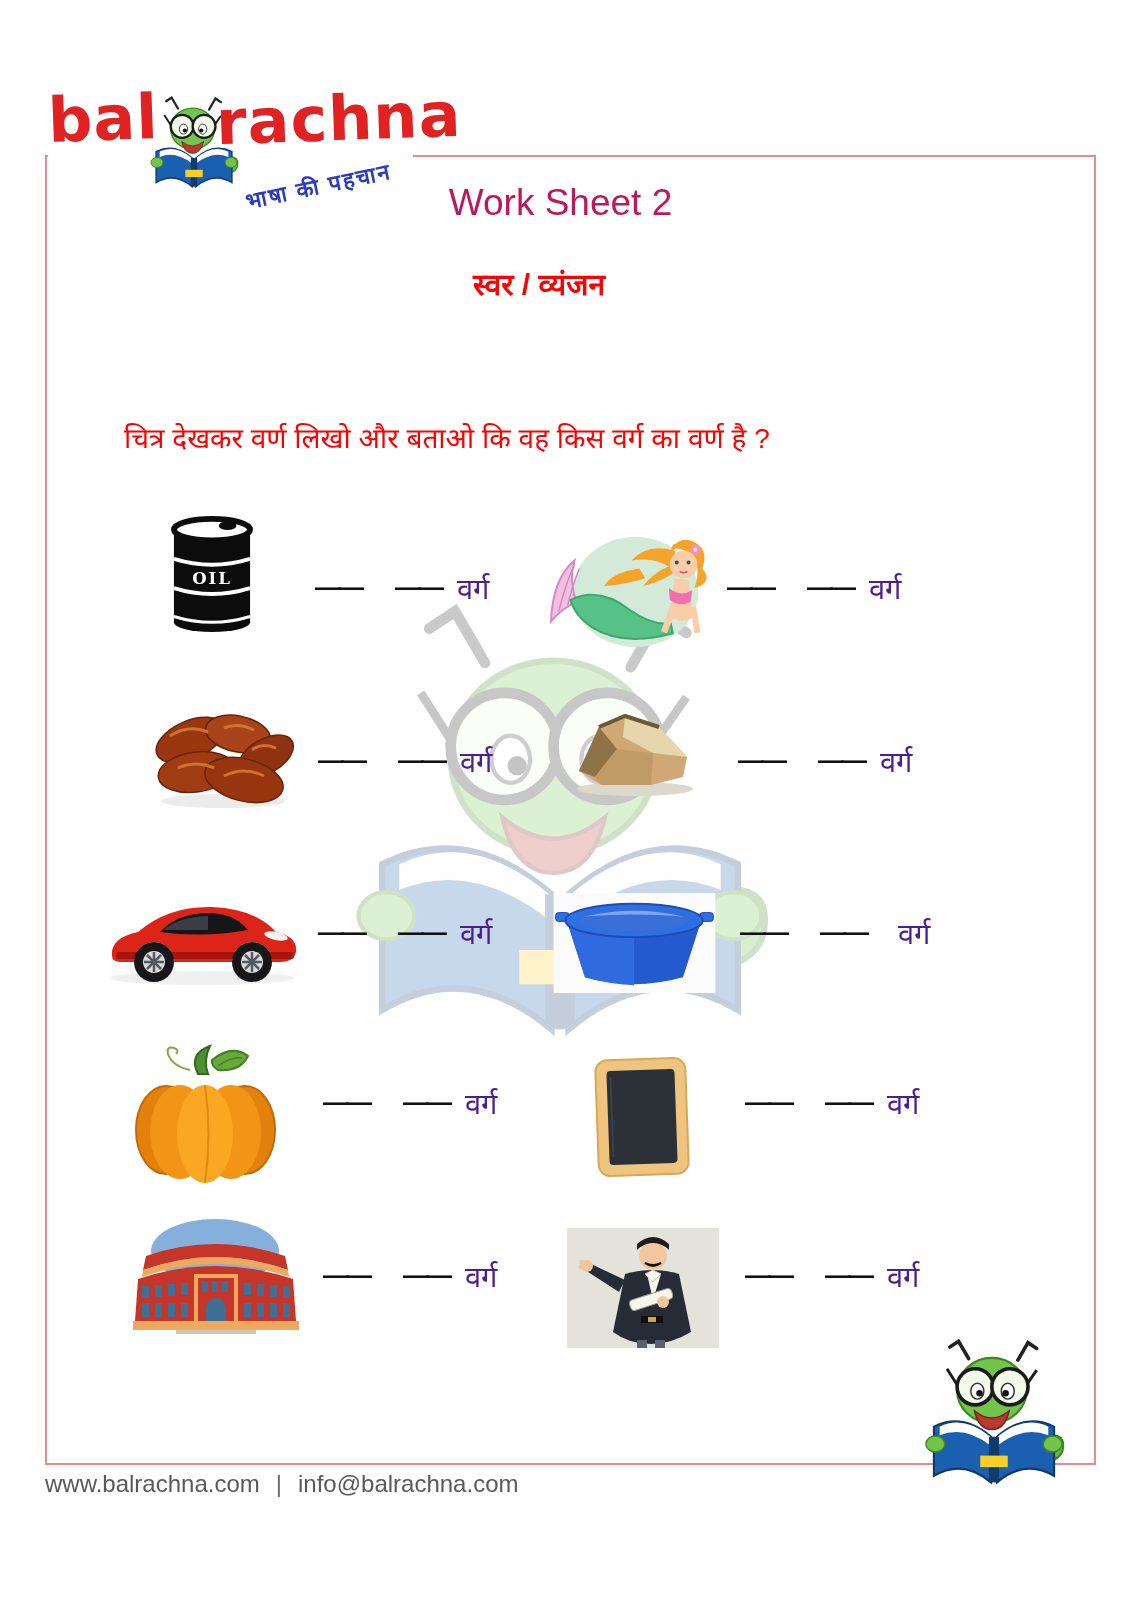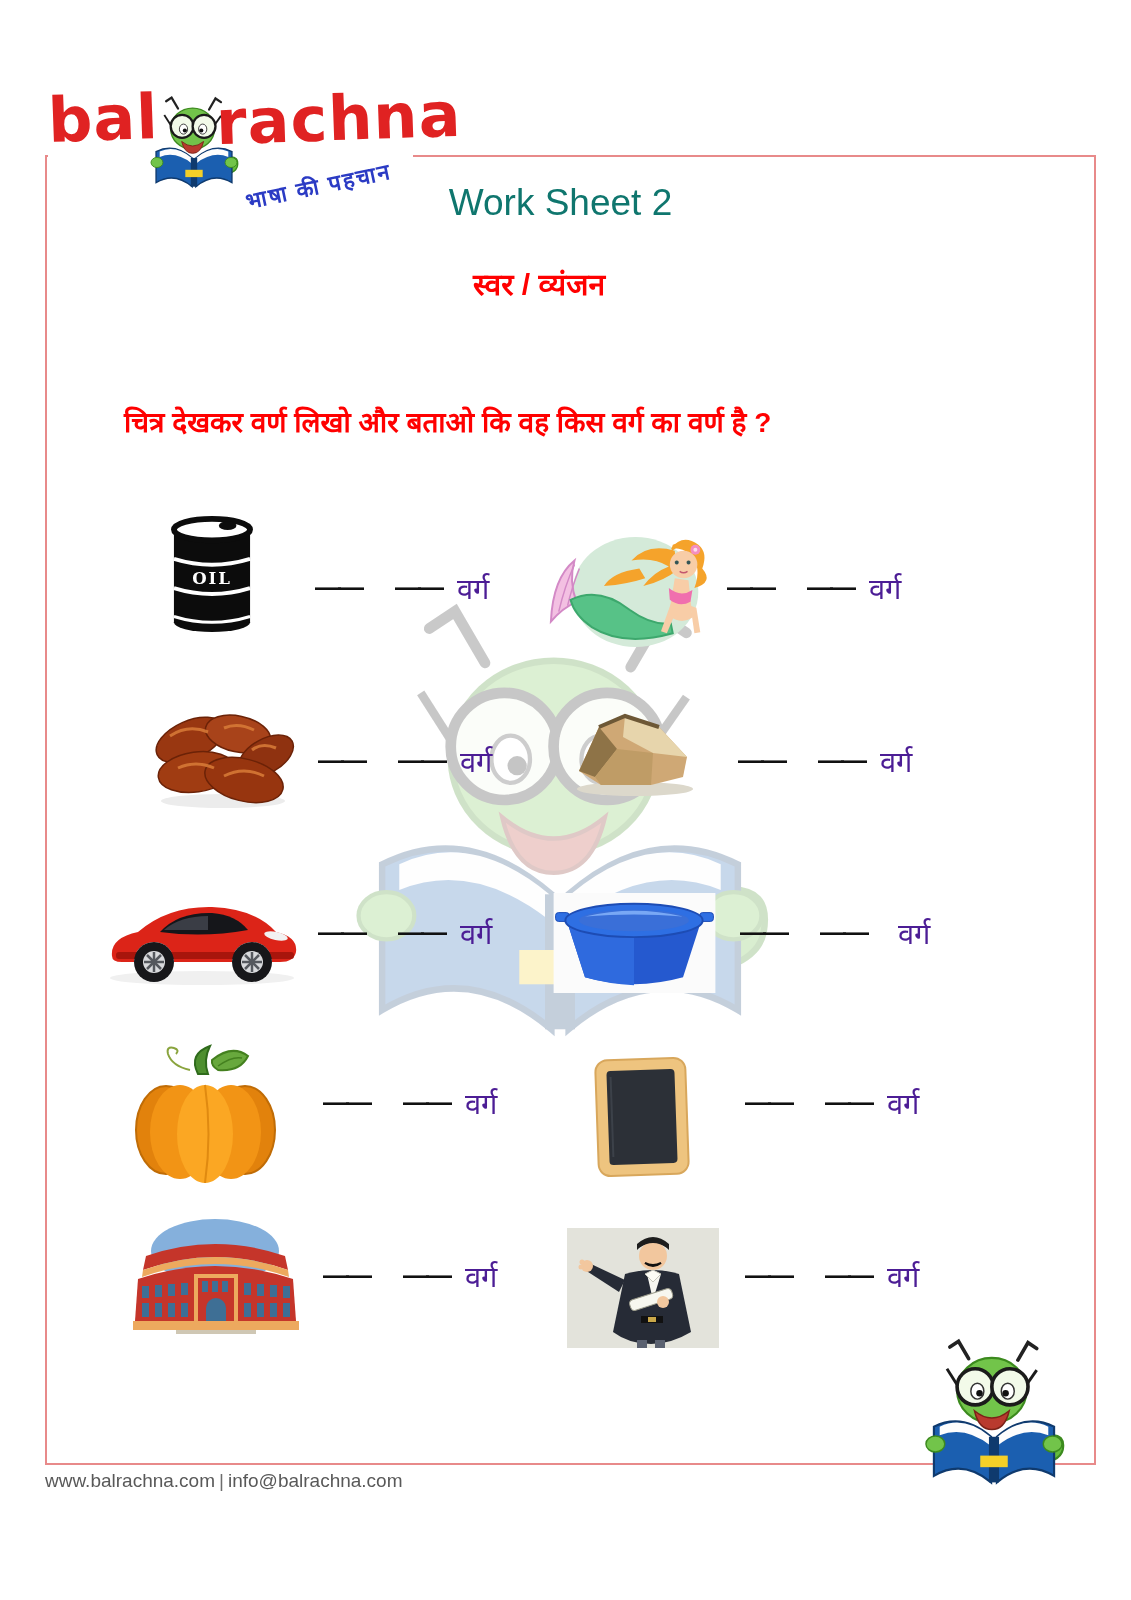--- a/index.html
+++ b/index.html
@@ -13,33 +13,33 @@
   
   .logo{left:48px;top:88px;width:365px;height:150px;background:#fff;z-index:3;}
   .logo-row{display:flex;align-items:flex-start;}
   .logo-word{font-size:62px;font-weight:bold;color:#e02222;letter-spacing:1px;line-height:1;
              font-family:"DejaVu Sans","Liberation Sans",sans-serif;transform:rotate(-2deg);}
   .logo-word.right{margin-left:-16px;}
   .logo-mascot{width:96px;height:98px;margin:4px -10px 0 -12px;flex:0 0 auto;}
   .logo-tagline{left:196px;top:82px;color:#2b3bc4;font-weight:bold;font-size:22px;
                 letter-spacing:2px;transform:rotate(-12deg);white-space:nowrap;}
   
-  .title{left:0;top:182px;width:1121px;text-align:center;font-size:37px;color:#0f766e;z-index:2;}
+  .title{left:0;top:182px;width:1121px;text-align:center;font-size:37px;color:#be185d;z-index:2;}
   .subtitle{left:0;top:263px;width:1078px;text-align:center;font-size:30px;color:#ff0000;font-weight:bold;z-index:2;}
-  .instruction{left:124px;top:402px;font-size:28px;color:#ff0000;font-weight:bold;z-index:2;white-space:nowrap;}
+  .instruction{left:124px;top:418px;font-size:28px;color:#ff0000;font-weight:normal;z-index:2;white-space:nowrap;}
   
   .watermark{left:335px;top:585px;width:450px;height:460px;opacity:0.24;z-index:1;}
   
   .img-box{z-index:2;text-align:right;}
   .blankline{display:flex;align-items:center;font-size:26px;color:#111;z-index:2;white-space:nowrap;}
   .dash{letter-spacing:-3px;font-weight:bold;}
   .dash.g2{margin-left:34px;}
   .vlabel{margin-left:16px;font-size:29px;color:#4c1d95;font-weight:normal;}
   
-  .footer{left:45px;top:1470px;font-size:19px;color:#595959;z-index:2;display:flex;gap:4px;}
+  .footer{left:45px;top:1470px;font-size:24px;color:#595959;z-index:2;display:flex;gap:16px;}
   .footer .sep{color:#6d6d6d;}
   .corner-mascot{left:918px;top:1332px;width:152px;height:156px;z-index:4;}
 </style>
 </head>
 <body>
 
 <svg width="0" height="0" style="position:absolute" aria-hidden="true">
   <symbol id="mascot" viewBox="0 0 210 210">
     <path d="M120 142 Q162 118 182 140 Q204 138 200 160 Q196 178 158 180 Q126 180 113 160 Z" fill="#65bb3d" stroke="#3c8a1e" stroke-width="3"></path>
     <path d="M70 34 L56 10 L44 18" stroke="#222" stroke-width="5" fill="none" stroke-linecap="round"></path>

